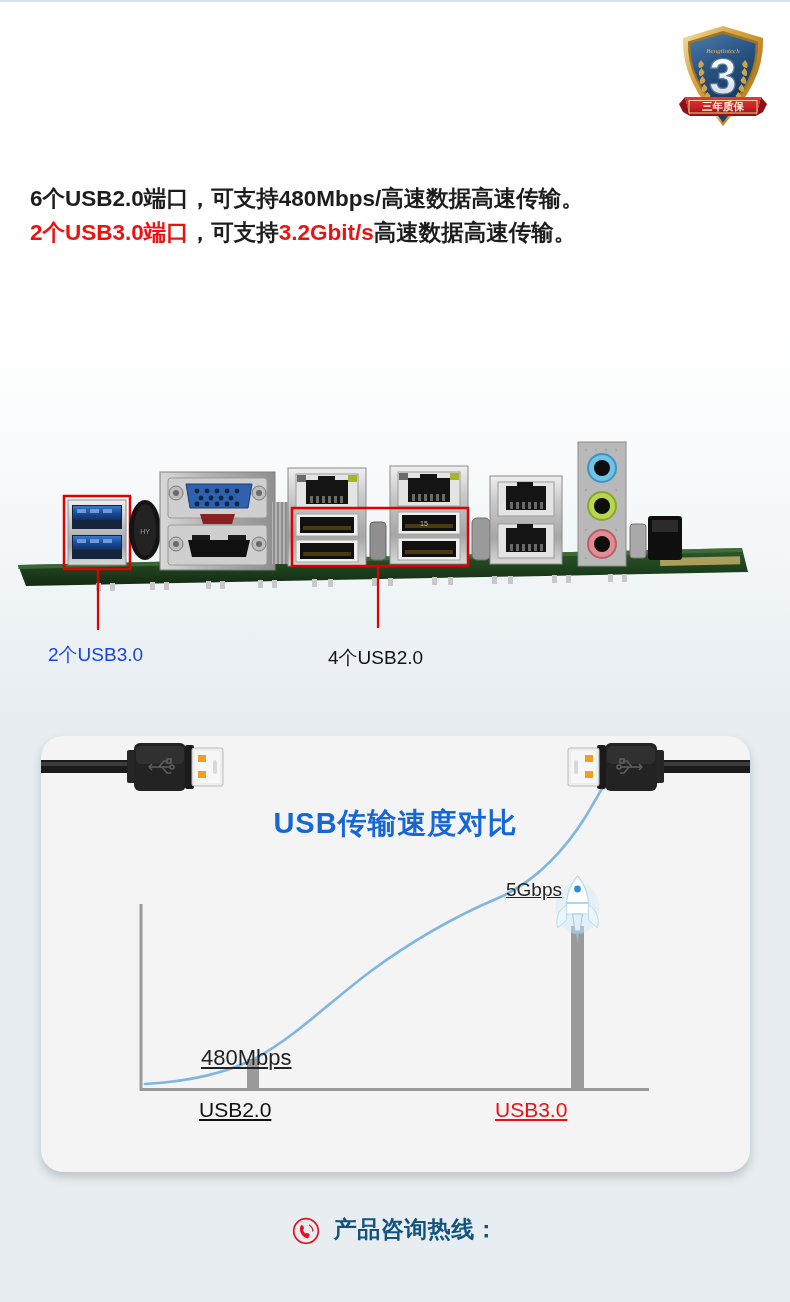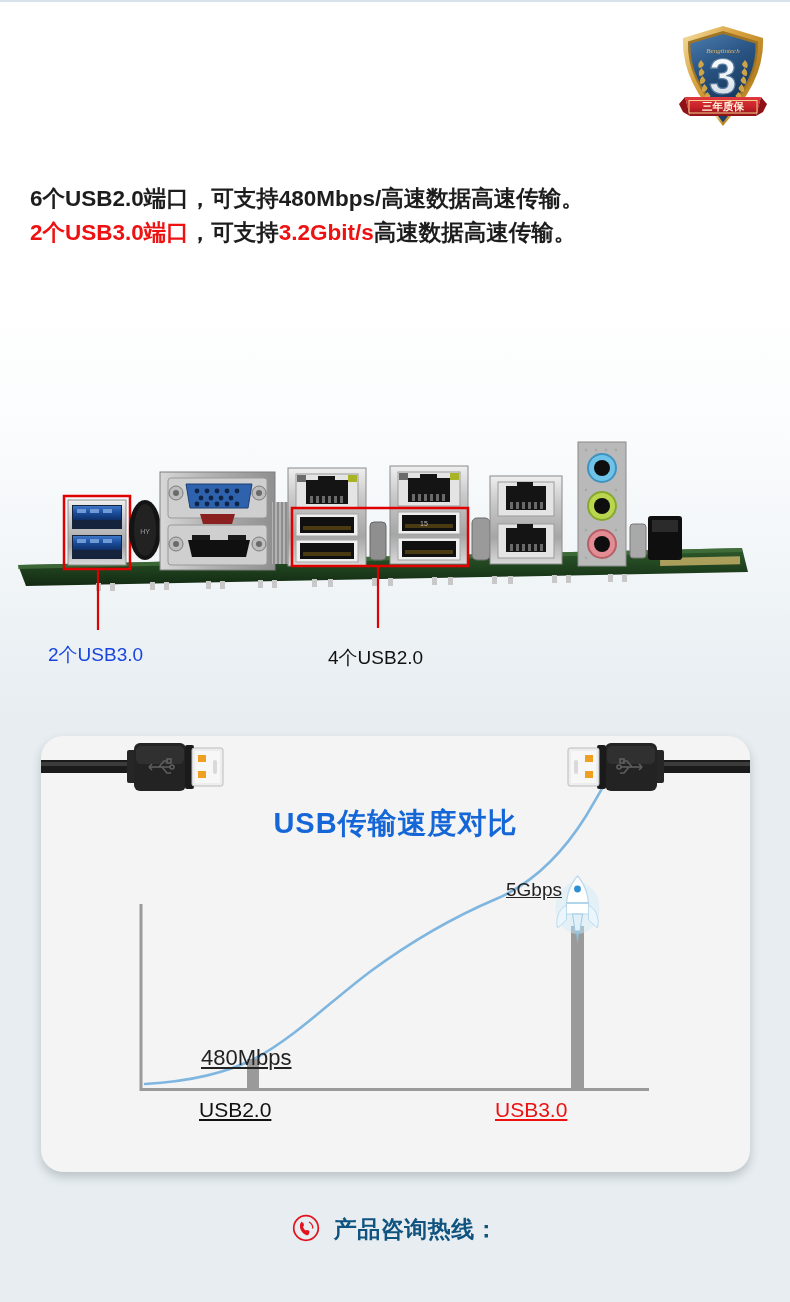--- a/index.html
+++ b/index.html
@@ -91,21 +91,21 @@
 
   .chart-txt { position: absolute; white-space: nowrap; text-decoration: underline; }
   #txt-5gbps   { left: 506px; top: 879px; font-size: 19px; color: #222; }
   #txt-480mbps { left: 201px; top: 1045px; font-size: 22px; color: #222; }
   #txt-usb20   { left: 199px; top: 1098px; font-size: 21px; color: #111; }
   #txt-usb30   { left: 495px; top: 1098px; font-size: 21px; color: #ee1111; }
 
   
   #hotline {
     position: absolute; left: 0; top: 1214px; width: 790px;
-    display: flex; align-items: flex-start; justify-content: center; gap: 14px;
+    display: flex; align-items: flex-end; justify-content: center; gap: 14px;
   }
   #phone-icon { width: 28px; height: 28px; flex: 0 0 auto; }
   #hotline-label {
     font-size: 23px; font-weight: bold; color: #10537f;
     letter-spacing: .5px;
   }
   #hotline-number {
     font-size: 25px; font-weight: bold; color: #0d4f86;
     letter-spacing: .5px;
   }

